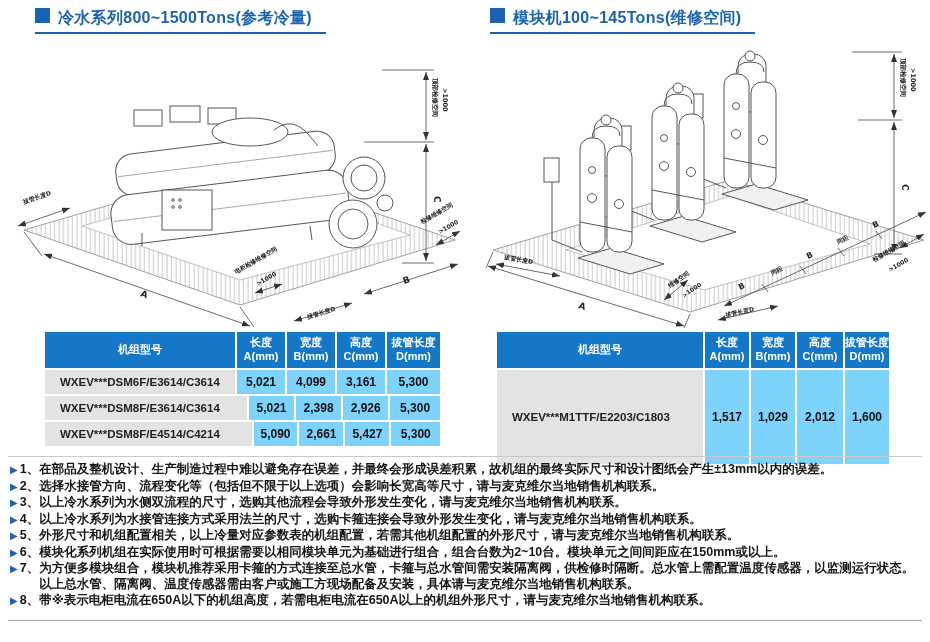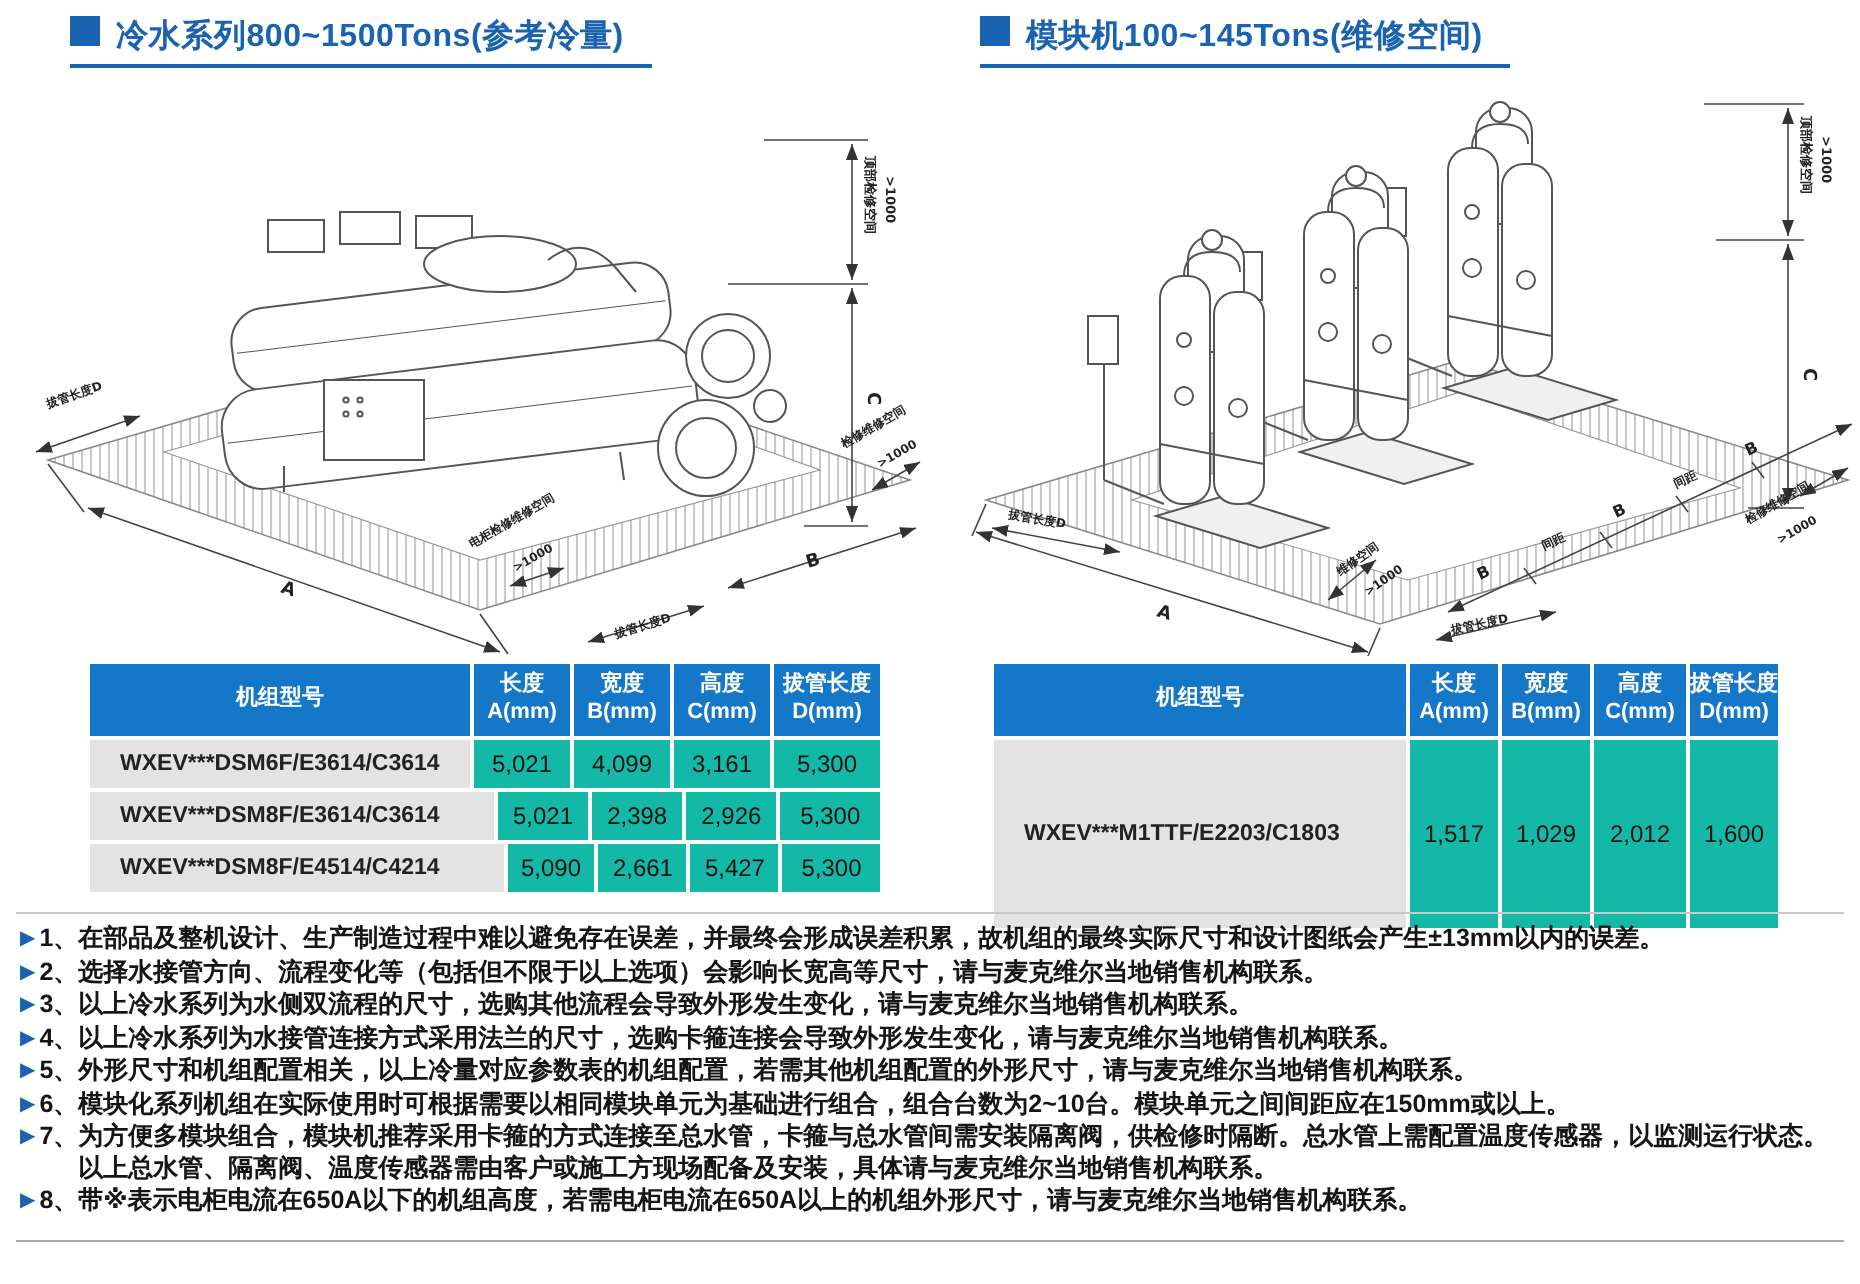--- a/index.html
+++ b/index.html
@@ -13,21 +13,21 @@
   svg text{font-family:"DejaVu Sans","Liberation Sans",sans-serif;}
   .dimtxt{font-weight:bold;fill:#222;}
   .tbl{position:absolute;}
   .trow{display:flex;gap:2px;margin-bottom:2px;}
   .cell{box-sizing:border-box;display:flex;align-items:center;justify-content:center;
         font-size:11px;color:#111;}
   .thead .cell{background:var(--th-bg,#1577c8);color:#fff;font-weight:bold;height:36px;
         flex-direction:column;line-height:1.25;text-align:center;}
   .cmodel{background:#e3e3e3;height:24px;justify-content:flex-start;padding-left:15px;
         font-weight:700;font-size:11.5px;color:#222;white-space:nowrap;}
-  .cnum{background:#14b8a6;height:24px;font-weight:normal;font-size:12px;}
+  .cnum{background:#7dd3fc;height:24px;font-weight:bold;font-size:12px;}
   .tall .cmodel,.tall .cnum{height:94px;}
   .divider{position:absolute;left:8px;right:8px;border-top:1px solid #c9c9c9;}
   .notes{position:absolute;left:10px;top:462px;width:914px;}
   .note{display:flex;align-items:flex-start;margin-bottom:1px;
         font-size:12.5px;font-weight:bold;color:#151515;line-height:15.5px;}
   .note-arrow{color:var(--accent,#1a63b0);font-size:10px;line-height:15.5px;margin-right:2px;flex:0 0 auto;}
   .note-no{flex:0 0 auto;white-space:nowrap;}
   .note-text{flex:1 1 auto;}
 </style>
 </head>

